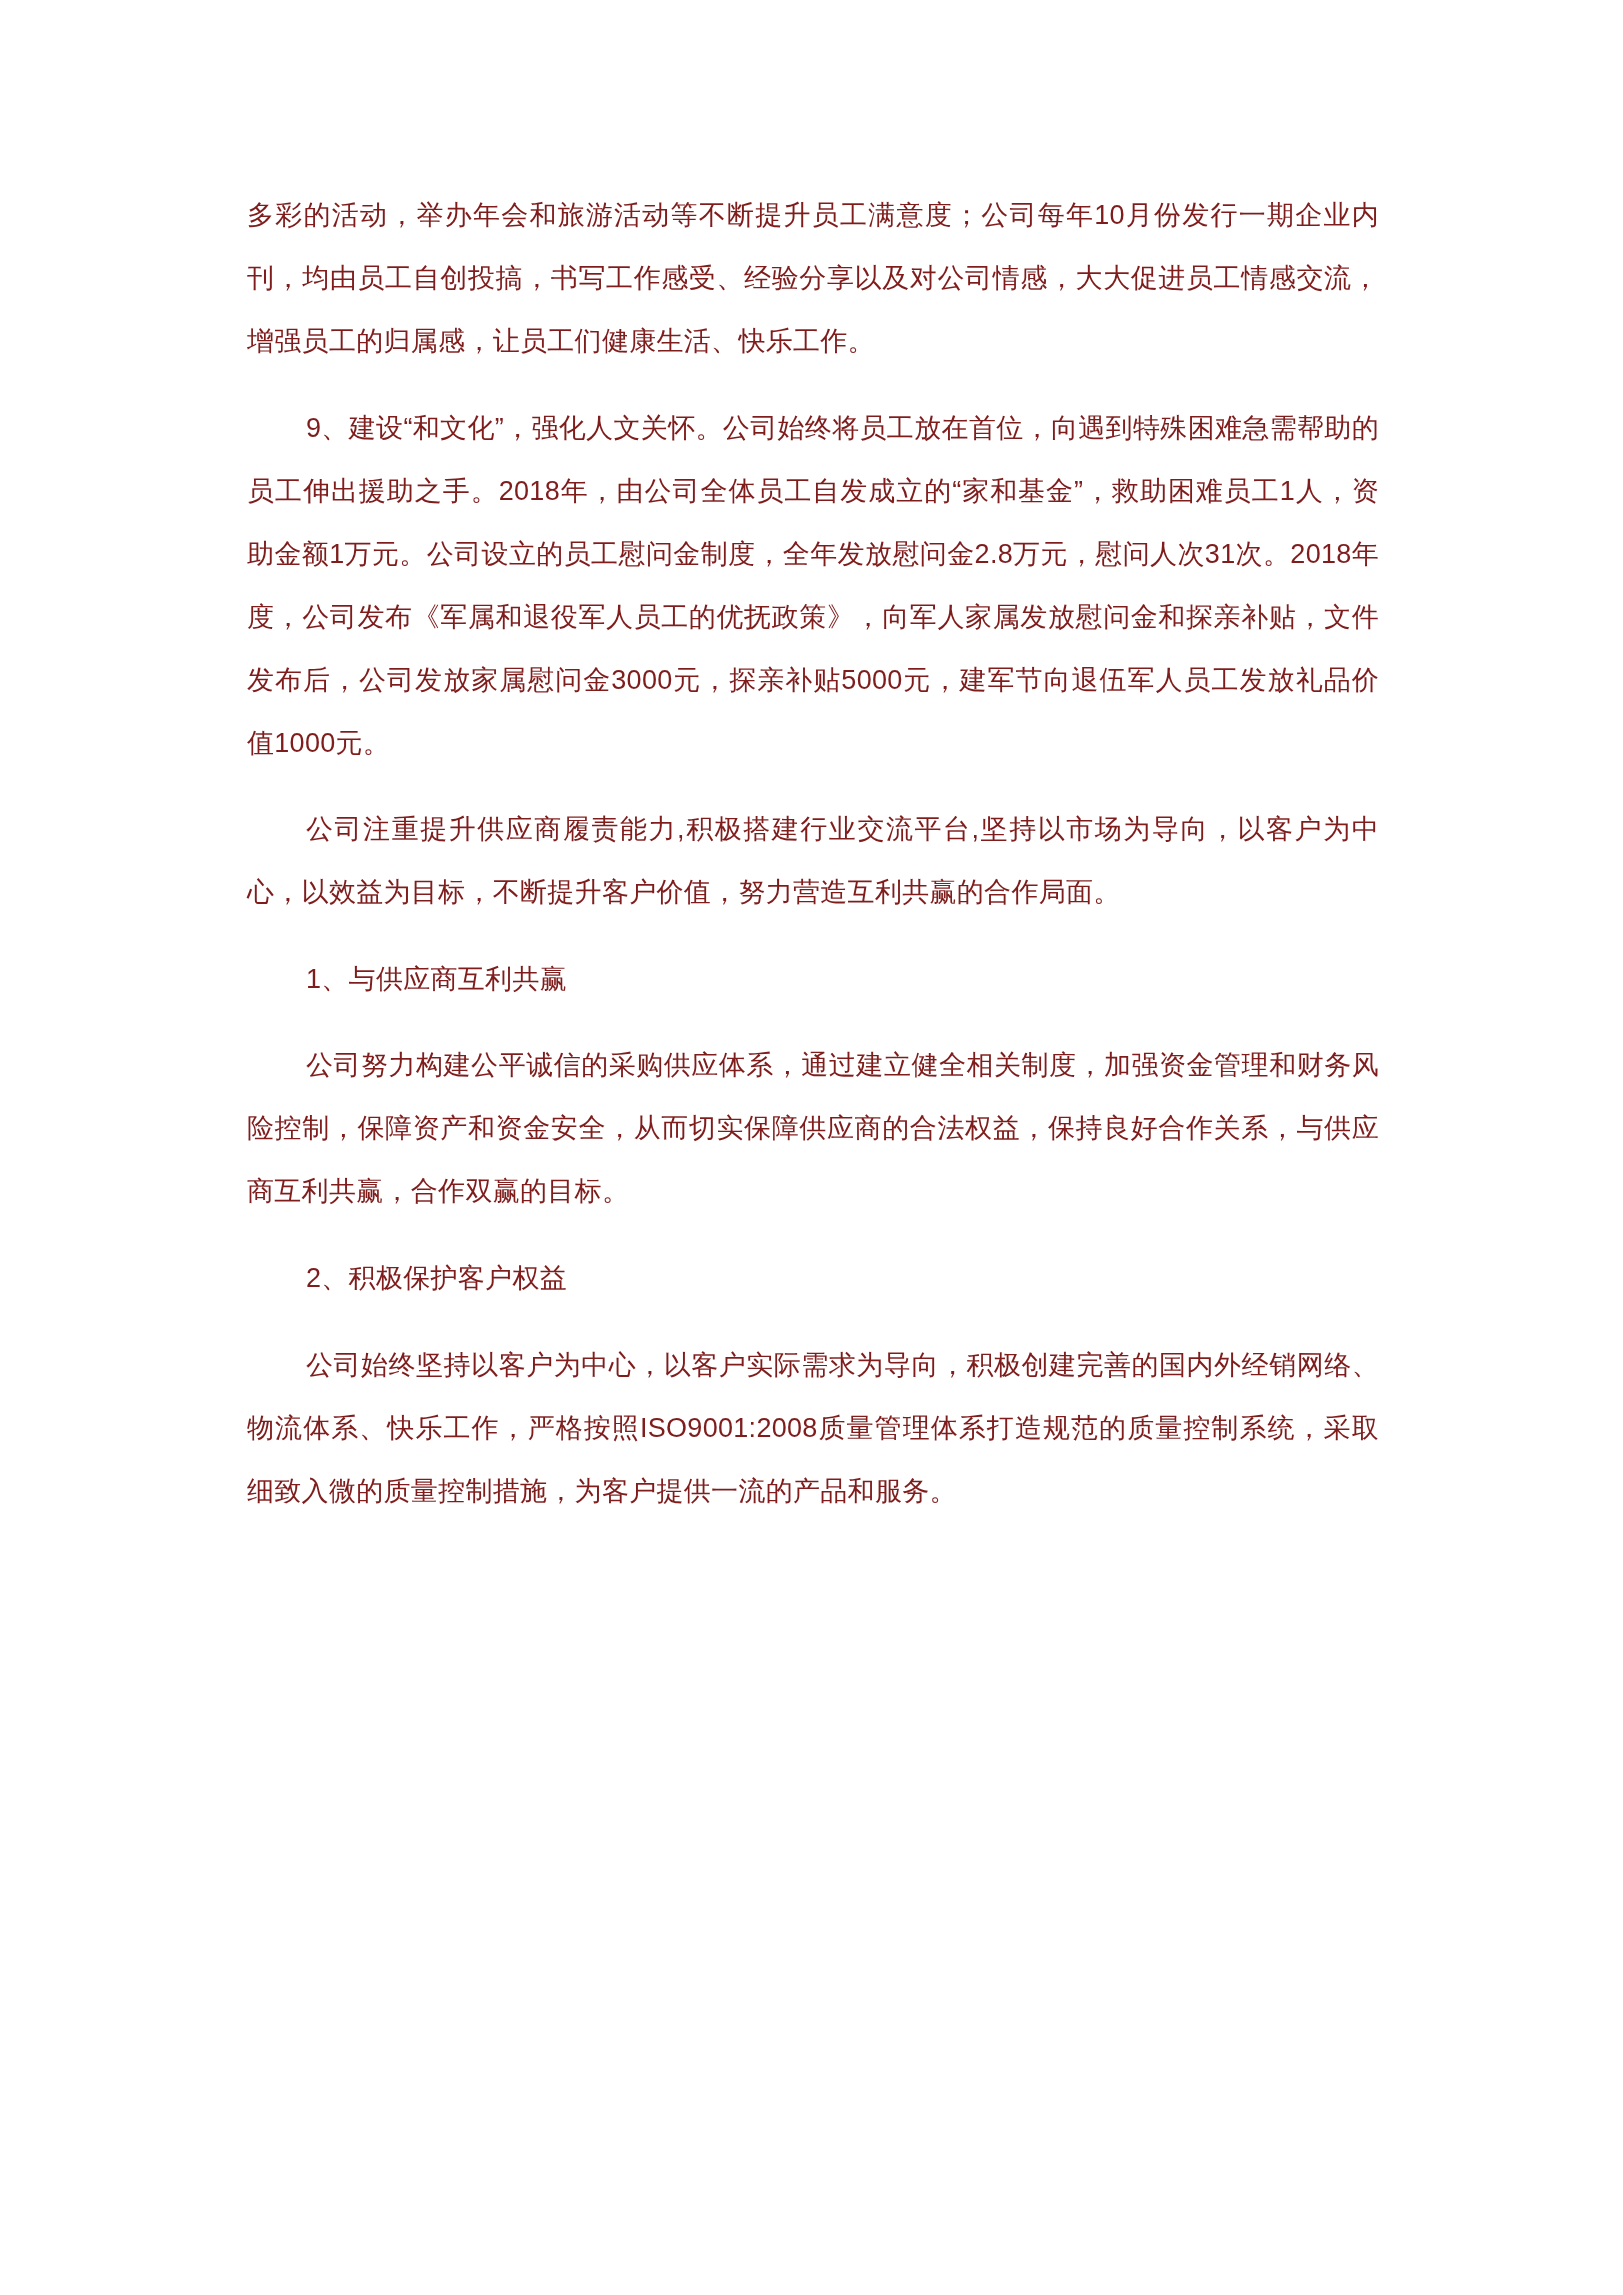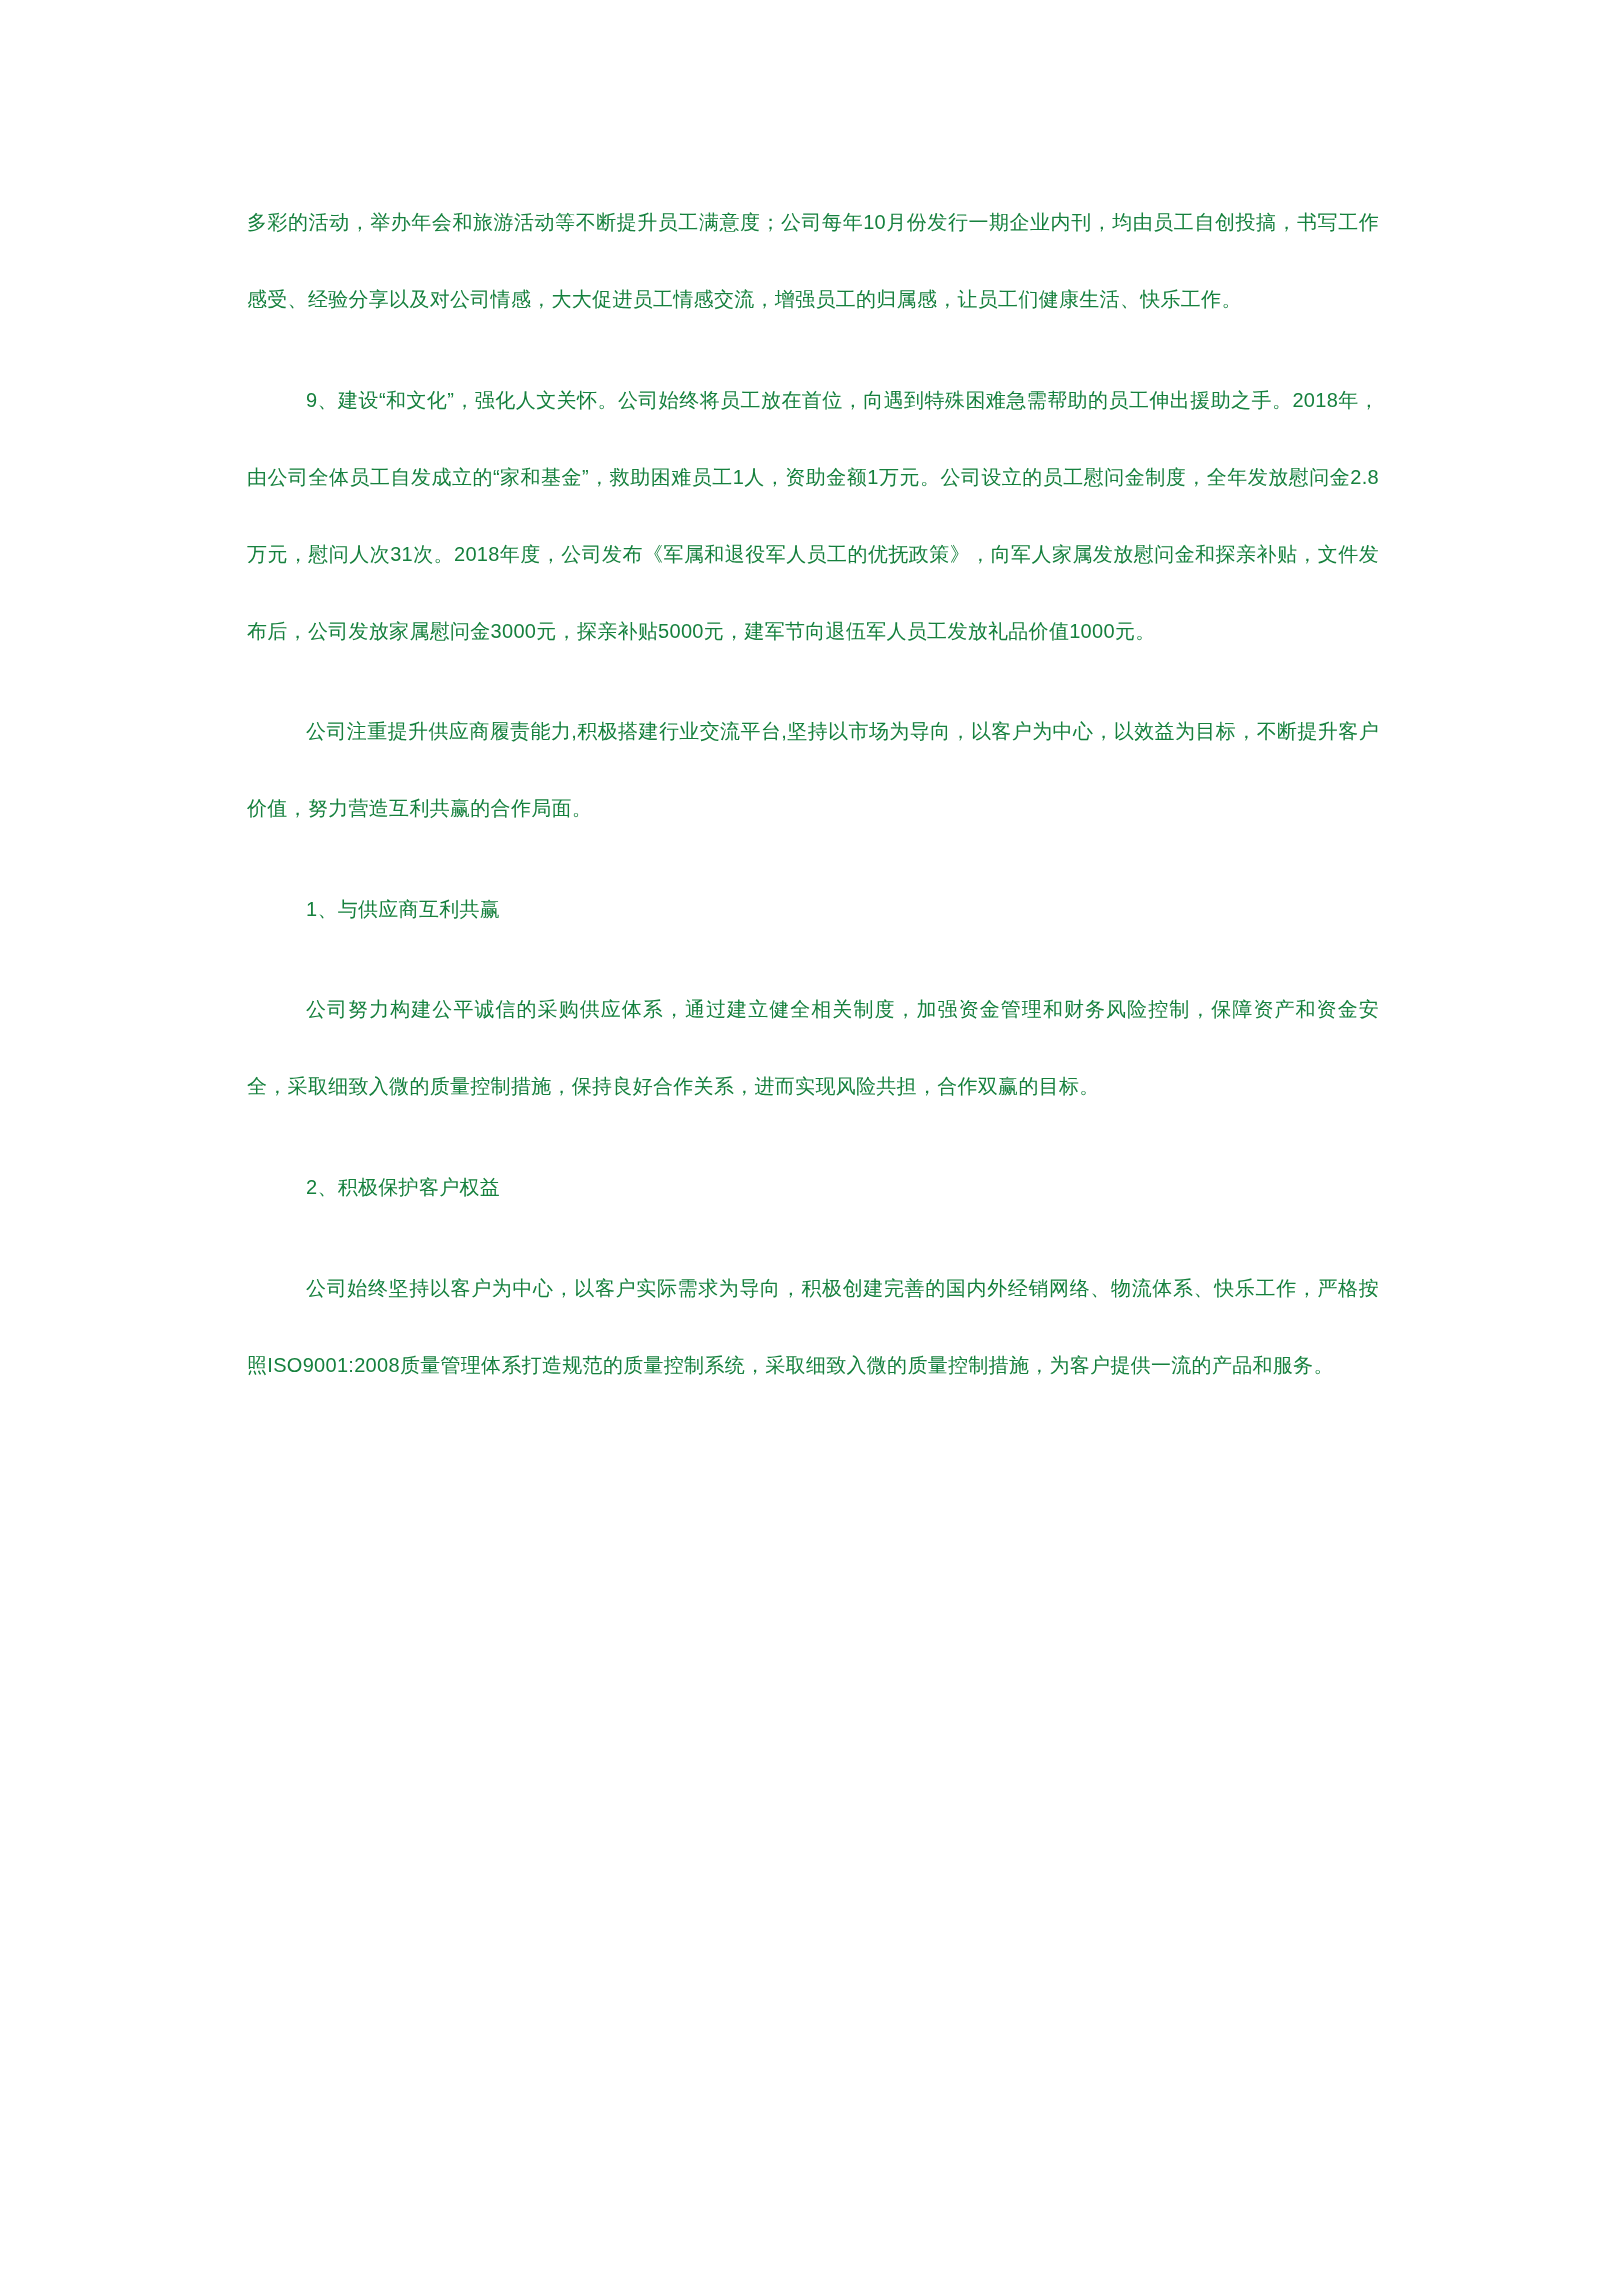--- a/index.html
+++ b/index.html
@@ -17,23 +17,23 @@
   }
   .content {
     position: absolute;
     left: 247px;
     top: 184px;
     width: 1132px;
   }
   .content p {
     margin: 0 0 23.6px 0;
     padding: 0;
-    font-size: 20px;
-    line-height: 77px;
-    color: #15803d;
+    font-size: 27px;
+    line-height: 63px;
+    color: #7f1d1d;
     text-align: justify;
     word-break: break-all;
     letter-spacing: 0.3px;
   }
   .content p.indent {
     text-indent: 59px;
   }
   .content p.heading {
     font-weight: bold;
   }
@@ -43,18 +43,18 @@
 </style>
 </head>
 <body>
 
 <div class="page">
   <div class="content">
     <p class="para">多彩的活动，举办年会和旅游活动等不断提升员工满意度；公司每年10月份发行一期企业内刊，均由员工自创投搞，书写工作感受、经验分享以及对公司情感，大大促进员工情感交流，增强员工的归属感，让员工们健康生活、快乐工作。</p>
     <p class="para indent">9、建设“和文化”，强化人文关怀。公司始终将员工放在首位，向遇到特殊困难急需帮助的员工伸出援助之手。2018年，由公司全体员工自发成立的“家和基金”，救助困难员工1人，资助金额1万元。公司设立的员工慰问金制度，全年发放慰问金2.8万元，慰问人次31次。2018年度，公司发布《军属和退役军人员工的优抚政策》，向军人家属发放慰问金和探亲补贴，文件发布后，公司发放家属慰问金3000元，探亲补贴5000元，建军节向退伍军人员工发放礼品价值1000元。</p>
     <p class="para indent">公司注重提升供应商履责能力,积极搭建行业交流平台,坚持以市场为导向，以客户为中心，以效益为目标，不断提升客户价值，努力营造互利共赢的合作局面。</p>
     <p class="para indent">1、与供应商互利共赢</p>
-    <p class="para indent">公司努力构建公平诚信的采购供应体系，通过建立健全相关制度，加强资金管理和财务风险控制，保障资产和资金安全，采取细致入微的质量控制措施，保持良好合作关系，进而实现风险共担，合作双赢的目标。</p>
+    <p class="para indent">公司努力构建公平诚信的采购供应体系，通过建立健全相关制度，加强资金管理和财务风险控制，保障资产和资金安全，从而切实保障供应商的合法权益，保持良好合作关系，与供应商互利共赢，合作双赢的目标。</p>
     <p class="para indent">2、积极保护客户权益</p>
     <p class="para indent">公司始终坚持以客户为中心，以客户实际需求为导向，积极创建完善的国内外经销网络、物流体系、快乐工作，严格按照ISO9001:2008质量管理体系打造规范的质量控制系统，采取细致入微的质量控制措施，为客户提供一流的产品和服务。</p>
   </div>
 </div>
 
 
 </body></html>

